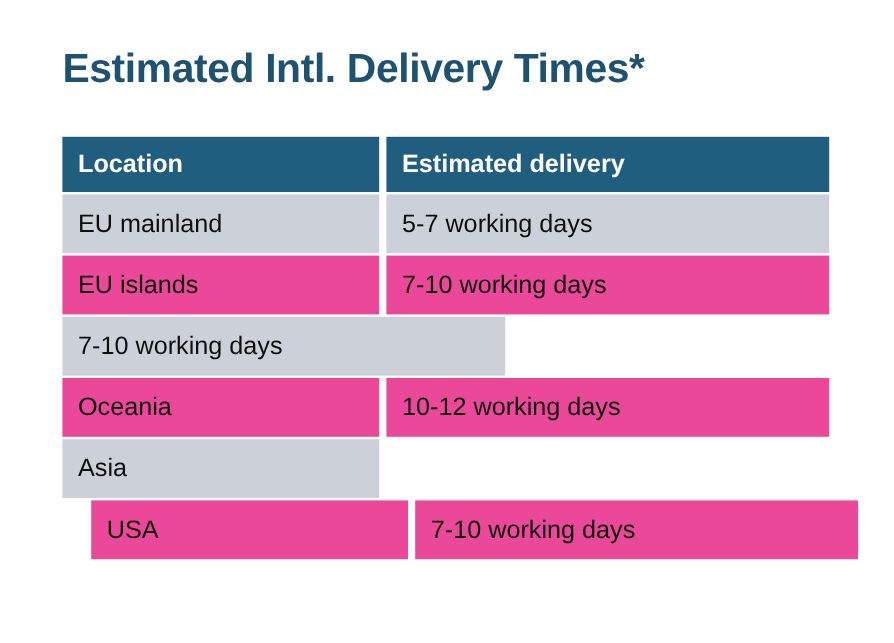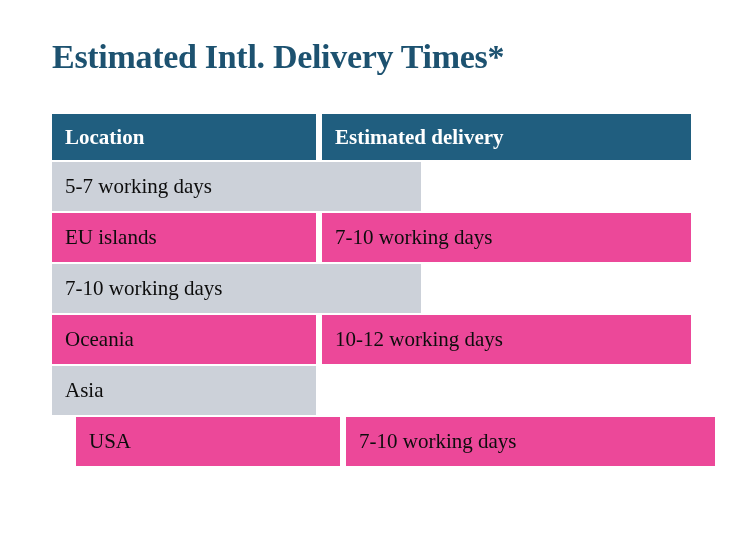--- a/index.html
+++ b/index.html
@@ -11,21 +11,20 @@
     height: 536px;
     background: #ffffff;
     font-family: "Liberation Sans", sans-serif;
     overflow: hidden;
   }
   .page {
     position: relative;
     width: 717px;
     height: 536px;
     background: #ffffff;
-    font-family: Liberation Serif, serif;
   }
   .page-title {
     position: absolute;
     left: 52px;
     top: 36px;
     font-size: 34px;
     font-weight: 700;
     letter-spacing: -0.3px;
     color: #1d5270;
     line-height: 42px;
@@ -97,20 +96,21 @@
   <div class="page-title">Estimated Intl. Delivery Times*</div>
 
   <div class="delivery-table">
 
     <div class="t-row header-row">
       <div class="cell col-location">Location</div>
       <div class="cell col-delivery">Estimated delivery</div>
     </div>
 
     <div class="t-row data-row shade-dark">
+      <div class="cell col-location">EU mainland</div>
       <div class="cell col-delivery">5-7 working days</div>
     </div>
 
     <div class="t-row data-row shade-light">
       <div class="cell col-location">EU islands</div>
       <div class="cell col-delivery">7-10 working days</div>
     </div>
 
     <div class="t-row data-row shade-dark">
       <div class="cell col-delivery">7-10 working days</div>

